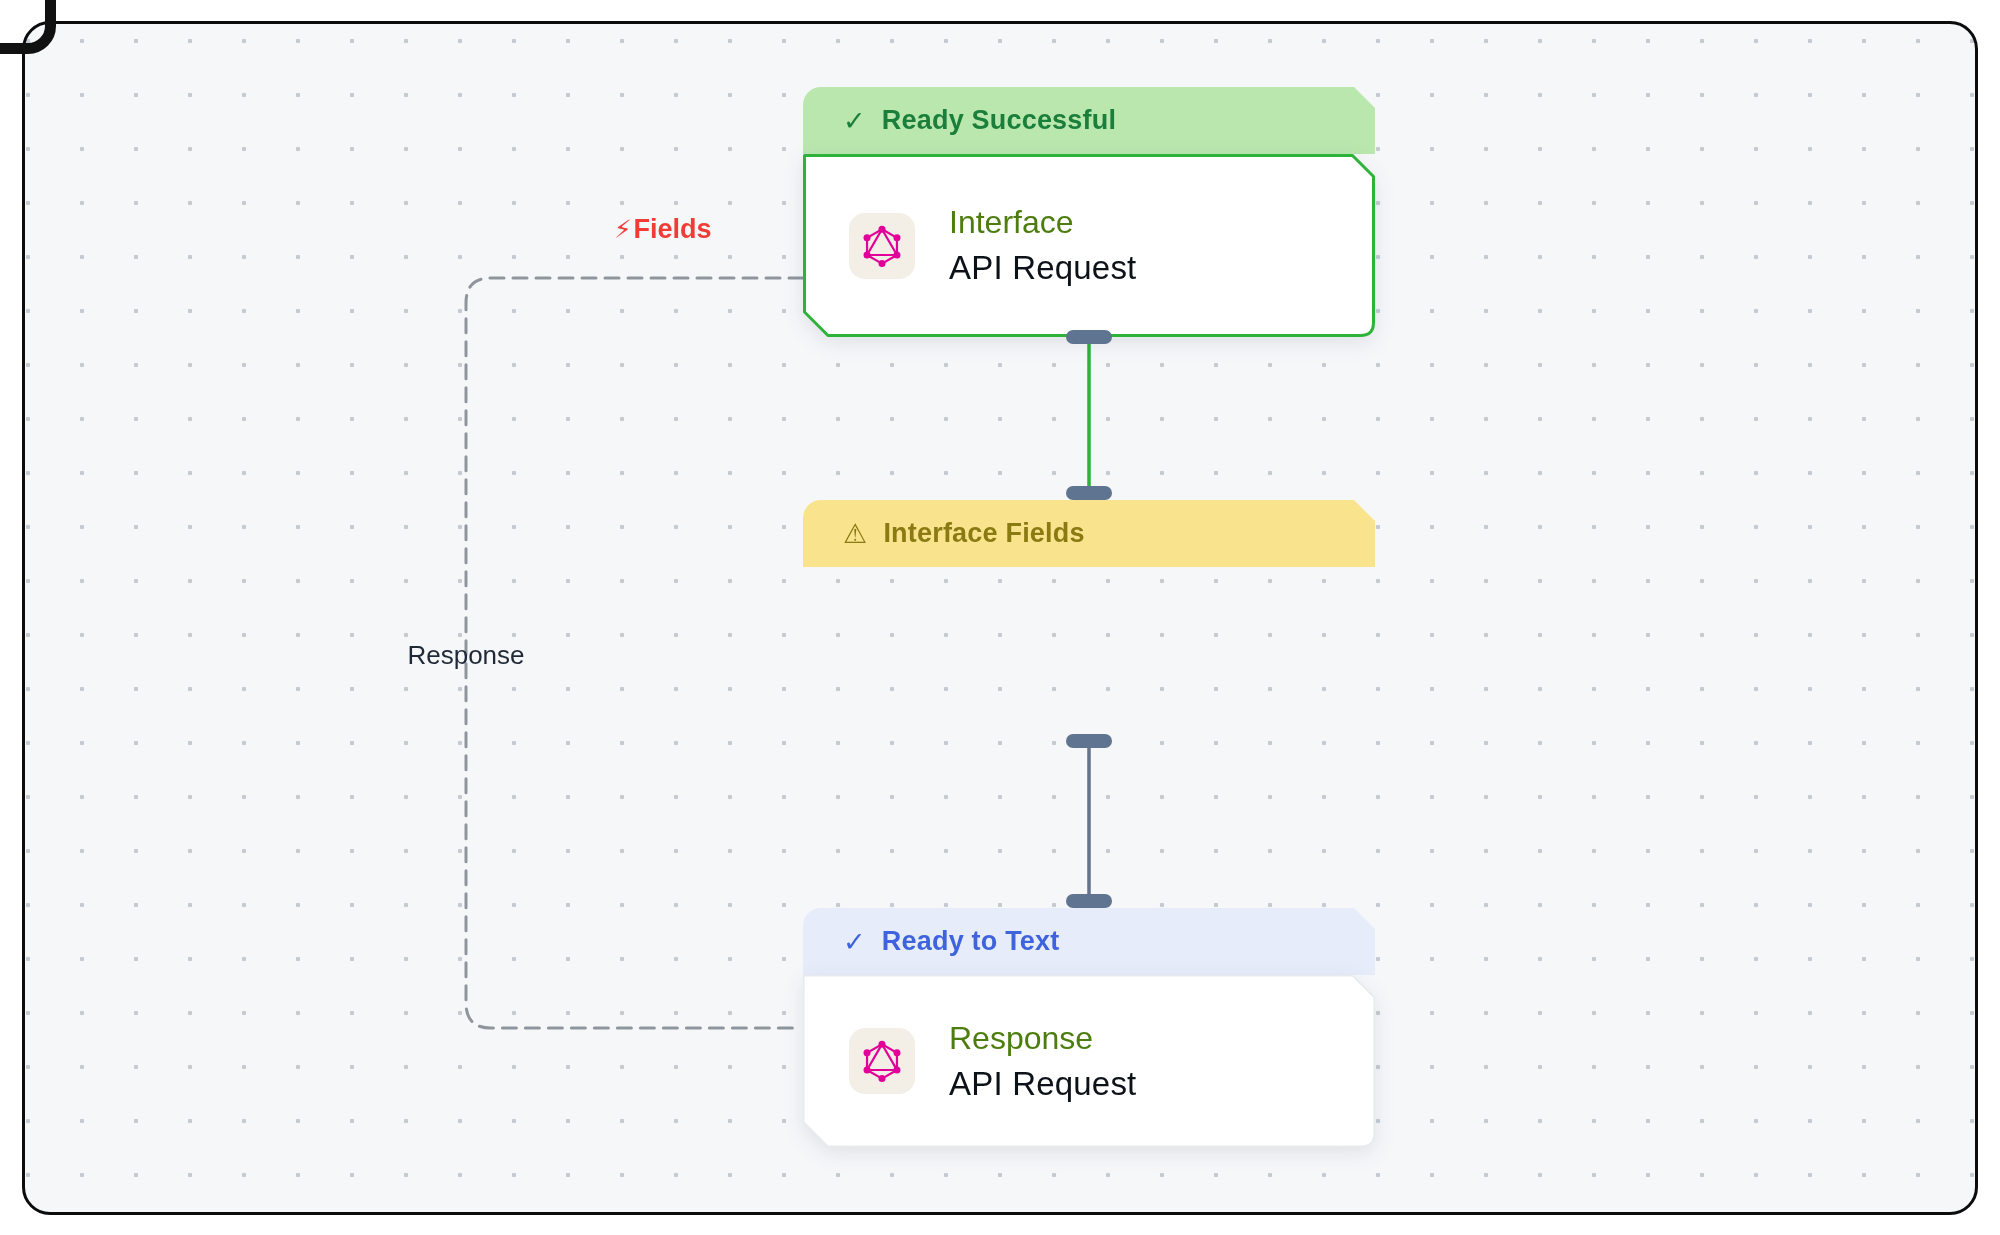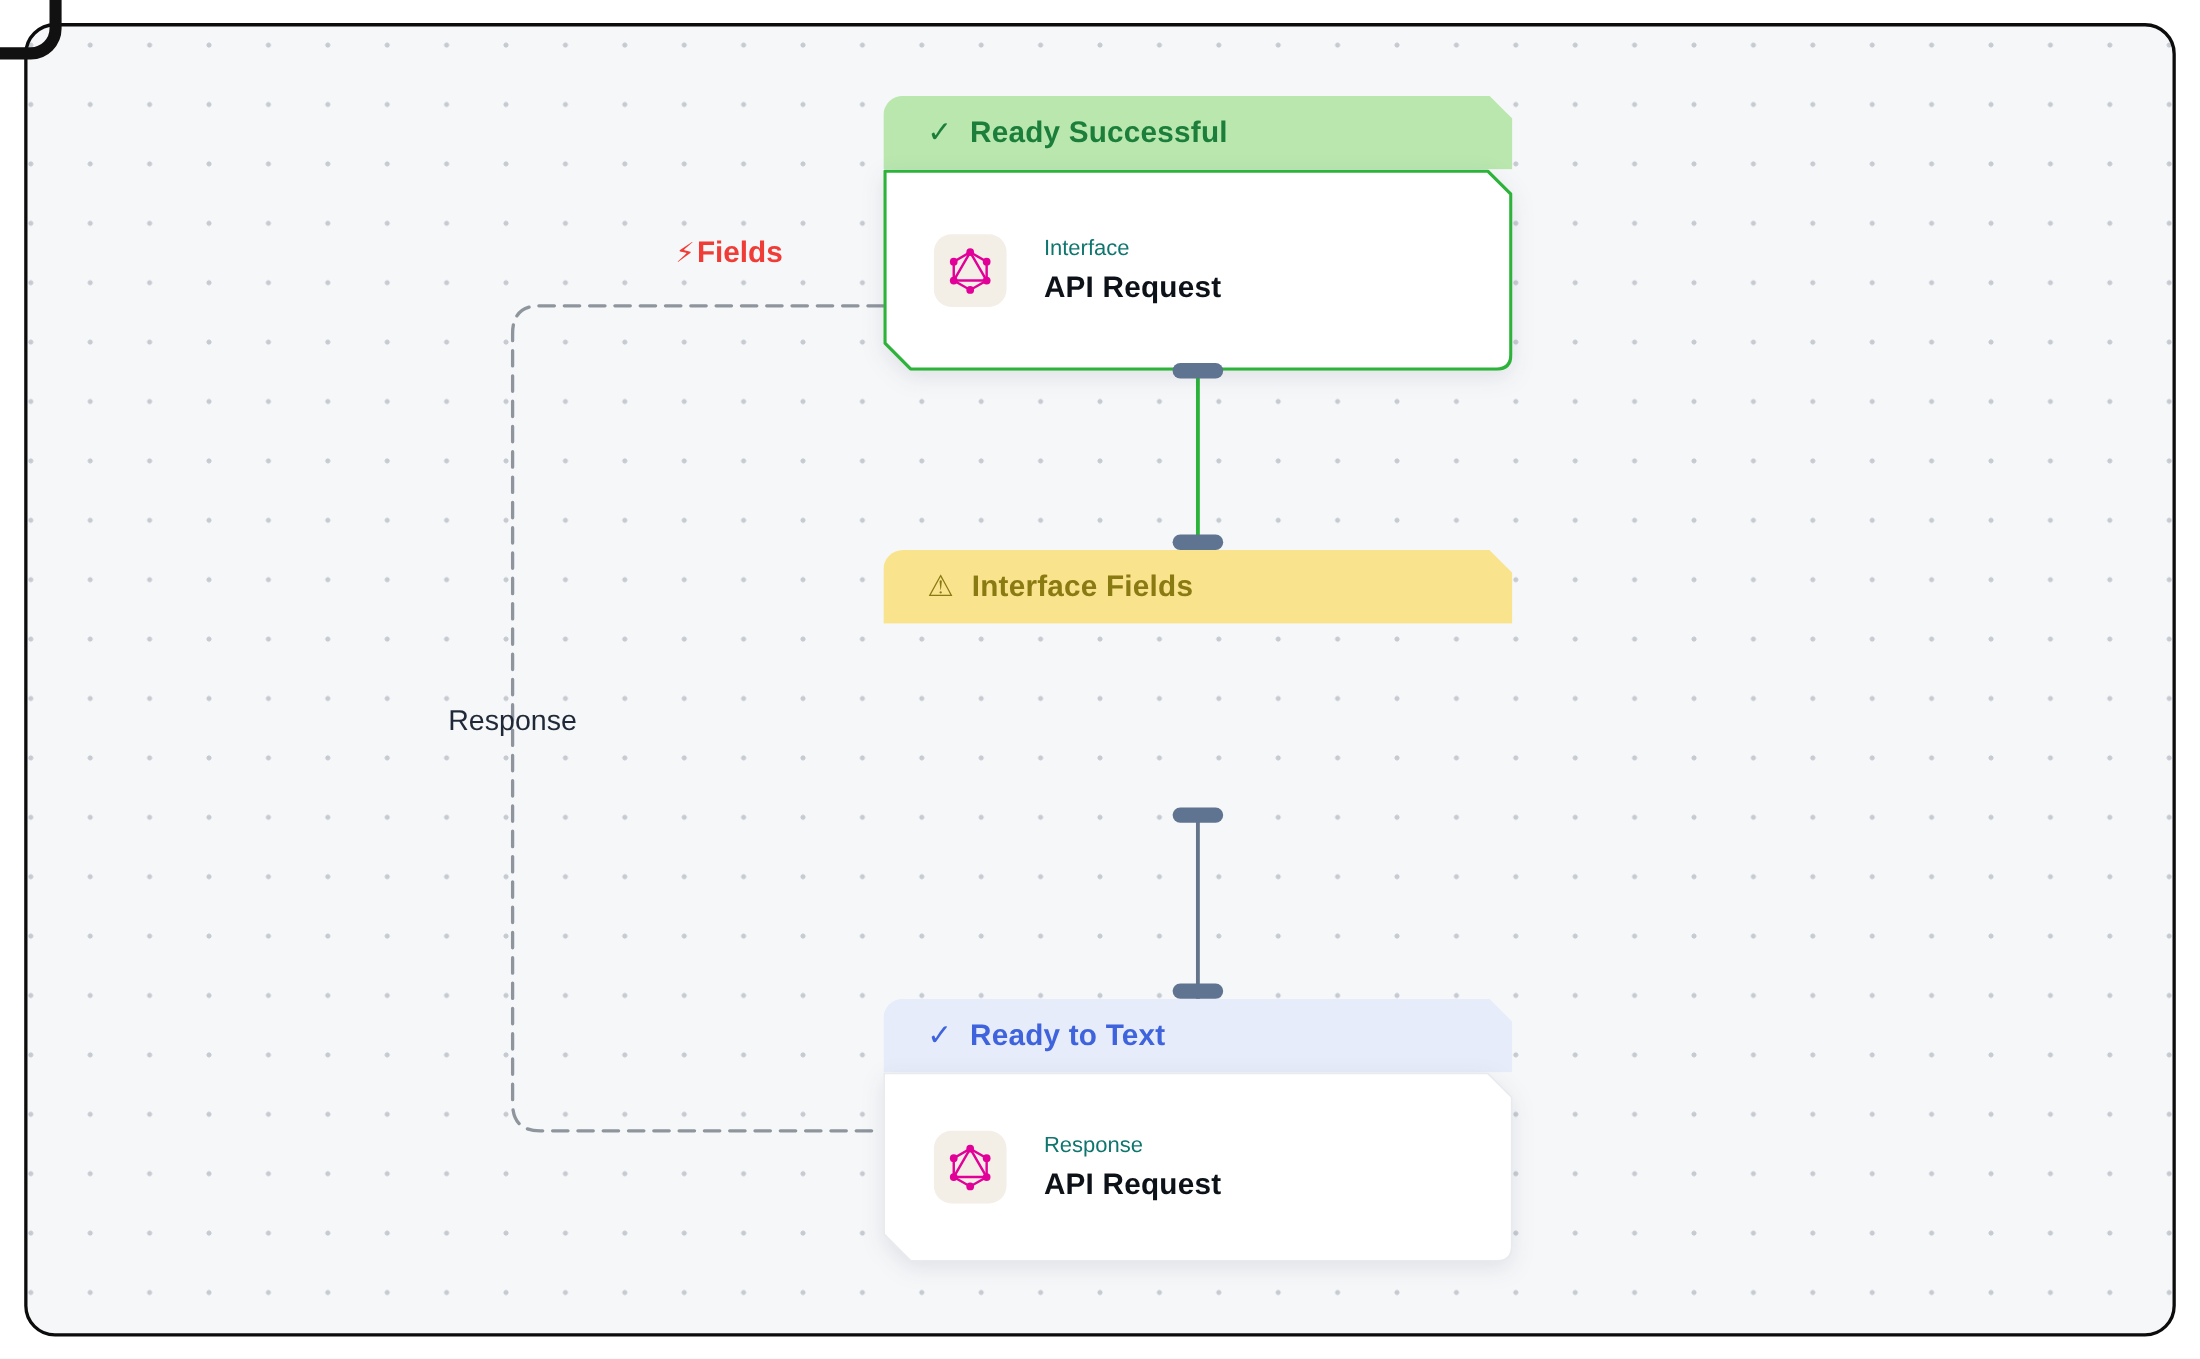--- a/index.html
+++ b/index.html
@@ -83,22 +83,22 @@
     background: #ee3b3b;
     border-radius: 14px;
     clip-path: polygon(0 0, calc(100% - 17px) 0, 100% 17px, 100% 100%, 17px 100%, 0 calc(100% - 17px));
   }
   .tile-red-wrap {
     border-radius: 18px;
     box-shadow: 0 0 28px 6px rgba(242,62,62,0.55);
     flex: 0 0 auto;
   }
   .node-texts { display: flex; flex-direction: column; }
-  .category { font-size: 20px; color: #0f766e; margin-bottom: 8px; }
-  .title    { font-size: 27px; font-weight: bold; color: #0d1219; letter-spacing: 0.2px; }
+  .category { font-size: 32px; color: #4d7c0f; margin-bottom: 8px; }
+  .title    { font-size: 33px; font-weight: normal; color: #0d1219; letter-spacing: 0.2px; }
 
   .port {
     position: absolute;
     left: 263px;
     width: 46px; height: 14px;
     background: #5f7490;
     border-radius: 7px;
     z-index: 3;
   }
   .port-out-1 { top: 243px; }   

